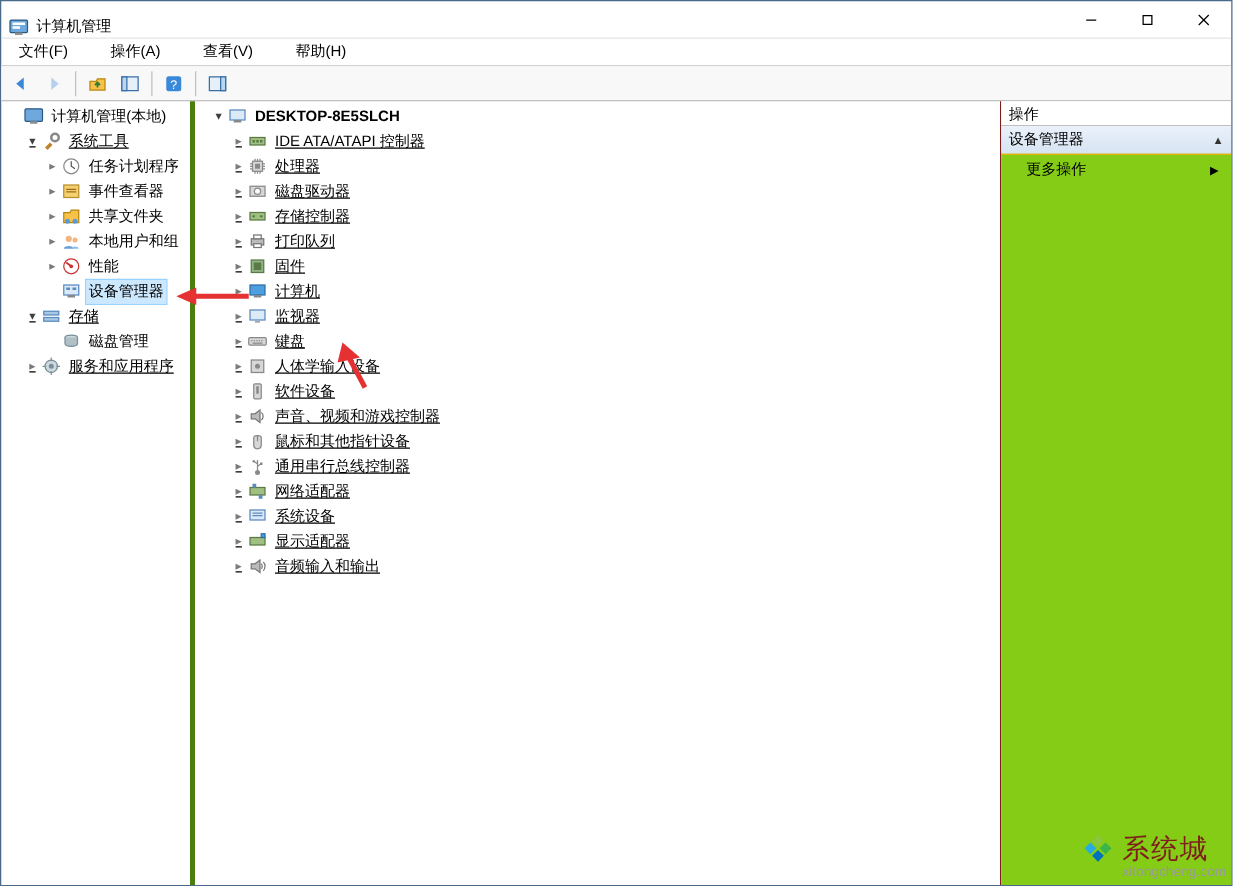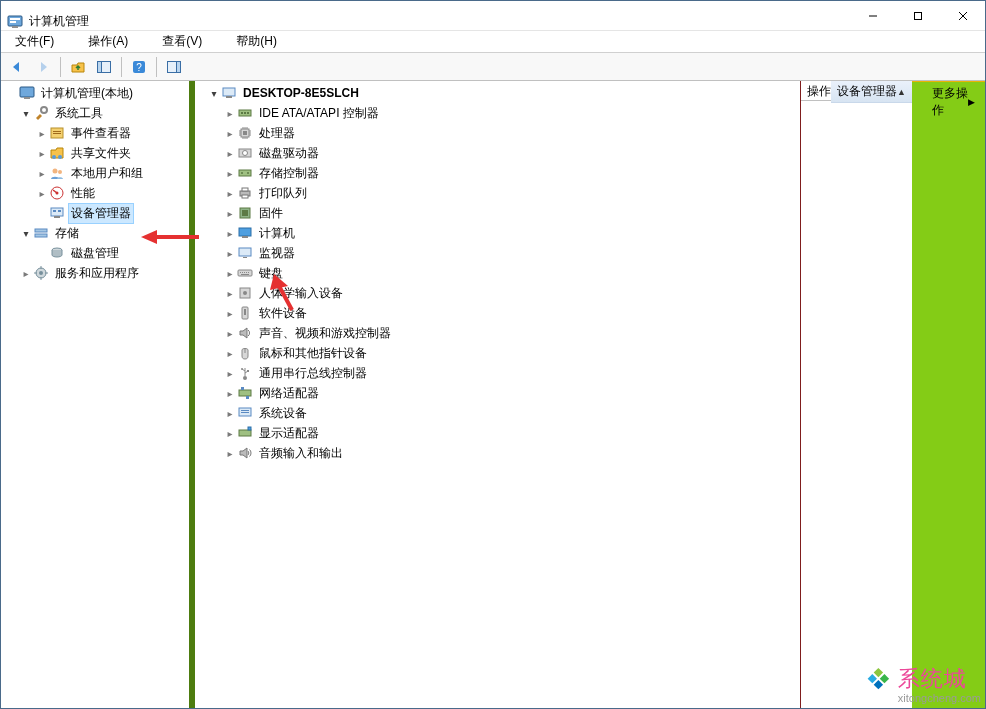--- a/index.html
+++ b/index.html
@@ -58,34 +58,34 @@
   }
   .tsep { width:1px; height:20px; background:#c0c0c0; margin:0 3px; }
   .tbtn svg { width:16px; height:16px; }
   .tbtn.disabled svg { opacity:0.35; }
   
   .panes {
     display: flex;
     height: calc(100% - 30px - 22px - 28px);
   }
   .pane-left {
-    width: 194px;
-    border-right: 6px solid #4d7c0f;
+    width: 155px;
+    border-right: 4px solid #4d7c0f;
     padding: 2px 0;
     overflow: auto;
   }
   .pane-mid {
     flex: 1;
     border-right: 1px solid #7f1d1d;
     padding: 2px 0;
     overflow: auto;
   }
   .pane-right {
     width: 184px;
-    display:flex; 
+    display:flex; flex-direction:column;
   }
   
   .tree { user-select: none; }
   .trow {
     display: flex; align-items:center;
     height: 20px;
     padding-right: 4px;
     white-space: nowrap;
   }
   .twist {
@@ -97,21 +97,21 @@
   .nicon {
     width:16px; height:16px; margin-right:4px;
     display:flex; align-items:center; justify-content:center;
   }
   .nicon svg { width:16px; height:16px; }
   .tlabel { padding: 1px 2px; }
   .trow.selected .tlabel { background:#cce8ff; outline:1px solid #99d1ff; }
   
   .mid-root .tlabel { font-weight:600; }
   .indent0 { padding-left: 4px; }
-  .indent1 { padding-left: 18px; }
+  .indent1 { padding-left: 18px; text-decoration: underline; }
   .indent2 { padding-left: 34px; }
   
   .mid .indent0 { padding-left: 12px; }
   .mid .indent1 { padding-left: 28px; }
   
   .actions-header {
     height: 20px; line-height:20px;
     background:#fff;
     border-bottom:1px solid #c0c0c0;
     padding-left:6px;
@@ -144,21 +144,21 @@
   }
   
   .watermark {
     position:absolute;
     right:4px; bottom:2px;
     display:flex; align-items:center;
     gap:6px;
     color:#777;
     font-size:14px;
   }
-  .watermark .cn { font-size:22px; color:#ec4899; letter-spacing:1px;}
+  .watermark .cn { font-size:22px; color:#7f1d1d; letter-spacing:1px;}
   .watermark .en { font-size:11px; color:#9a9a9a;}
   .wm-logo svg { width:38px; height:38px; }
 </style>
 </head>
 <body>
 
 <div class="titlebar">
   <span class="app-icon">
     <svg viewBox="0 0 16 16">
         <rect x="1" y="2" width="14" height="10" rx="1" fill="#6fa8dc" stroke="#2a5885"></rect>
@@ -251,20 +251,30 @@
       </div>
       <div class="trow indent1">
         <span class="twist open"></span>
         <span class="nicon">
             <svg viewBox="0 0 16 16">
               <path d="M3 13l4-4 2 2-4 4z" fill="#c0832b"></path>
               <circle cx="11" cy="5" r="3" fill="none" stroke="#888" stroke-width="2"></circle>
             </svg>
           </span>
         <span class="tlabel">系统工具</span>
+      </div>
+      <div class="trow indent2">
+        <span class="twist closed"></span>
+        <span class="nicon">
+            <svg viewBox="0 0 16 16">
+              <circle cx="8" cy="8" r="6" fill="#fff" stroke="#888"></circle>
+              <path d="M8 4v4l3 2" stroke="#555" fill="none"></path>
+            </svg>
+          </span>
+        <span class="tlabel">任务计划程序</span>
       </div>
       <div class="trow indent2">
         <span class="twist closed"></span>
         <span class="nicon">
             <svg viewBox="0 0 16 16">
               <rect x="2" y="3" width="12" height="10" fill="#f4d06f" stroke="#b8902b"></rect>
               <rect x="4" y="6" width="8" height="1" fill="#a06a1a"></rect>
               <rect x="4" y="8" width="8" height="1" fill="#a06a1a"></rect>
             </svg>
           </span>

